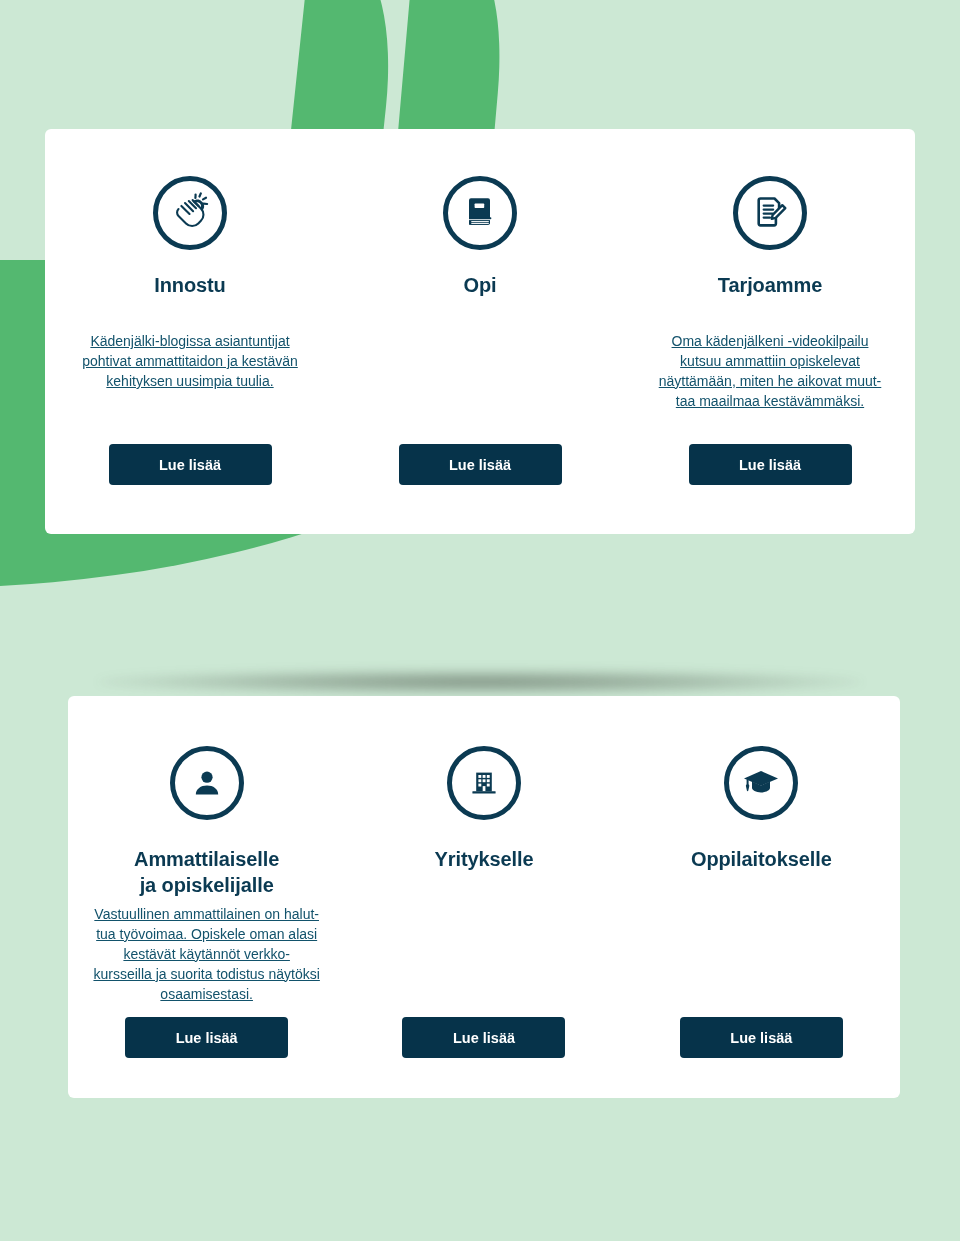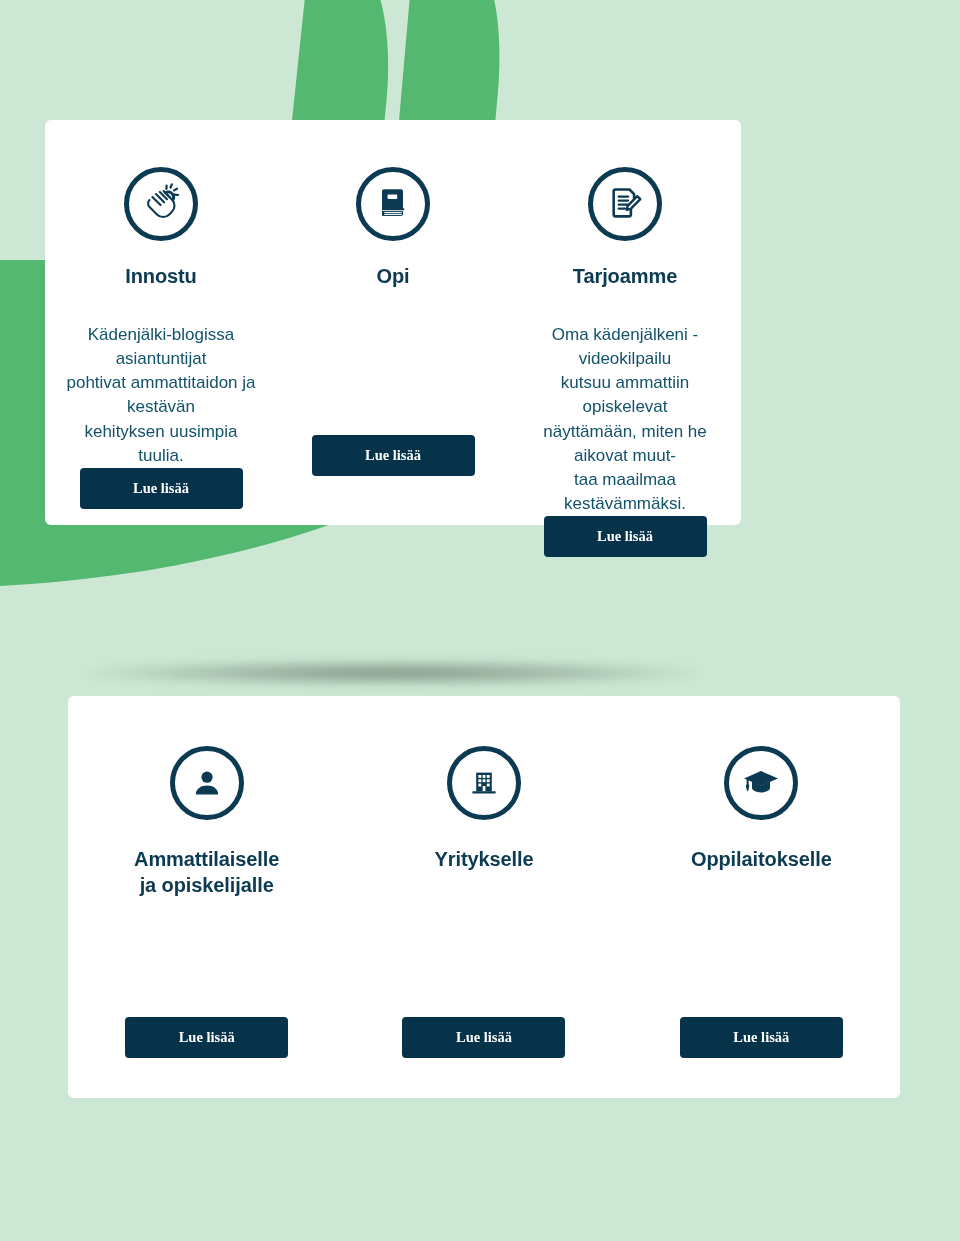--- a/index.html
+++ b/index.html
@@ -92,21 +92,21 @@
     background: radial-gradient(ellipse at center,
                 rgba(70,82,70,0.55) 0%,
                 rgba(70,82,70,0.30) 38%,
                 rgba(70,82,70,0.10) 62%,
                 rgba(70,82,70,0.0) 80%);
     filter: blur(5px);
     z-index: 1;
   }
 
   
-  #card-one-wrap { left: 45px; top: 120px; width: 696px; }
+  #card-one-wrap { left: 45px; top: 129px; width: 870px; }
   #card-one      { height: 405px; }
   #card-one-shadow { top: 540px; }
 
   #card-two-wrap { left: 68px; top: 652px; width: 832px; margin-top: 44px; }
   #card-two      { height: 402px; }
 
   .cols {
     display: flex;
     height: 100%;
   }
@@ -149,43 +149,44 @@
     font-size: 20px;
     font-weight: bold;
     color: #0b3a52;
     text-align: center;
     line-height: 1.3;
     letter-spacing: -0.1px;
   }
   .col-title .t2 { display: block; }
 
   .col-body {
-    font-size: 17px;
+    font-size: 14px;
     color: #12526b;
     text-align: center;
     line-height: 1.42;
     white-space: pre-line;
+    text-decoration: underline;
   }
 
   
   .btn {
     display: inline-flex;
     align-items: center;
     justify-content: center;
     min-width: 163px;
     height: 41px;
     padding: 0 22px;
     background: #06334a;
     color: #ffffff;
     font-size: 14.5px;
     font-weight: bold;
     border: none;
     border-radius: 4px;
     cursor: pointer;
-    font-family: Liberation Serif, serif;
+    font-family: Liberation Sans, sans-serif;
   }
 </style>
 </head>
 <body>
 
 <div class="bg-layer">
   <div class="stripe stripe-a"></div>
   <div class="stripe stripe-b"></div>
   <div class="left-blob-upper"></div>
   <div class="left-blob"></div>
@@ -290,20 +291,25 @@
           <div class="icon-circle">
             <svg width="40" height="40" viewBox="0 0 40 40" aria-hidden="true">
               <circle cx="20" cy="14.2" r="5.6" fill="#0b3a52"></circle>
               <path d="M8.8 31.4 c0 -5.6 5.0 -9.0 11.2 -9.0 c6.2 0 11.2 3.4 11.2 9.0 z" fill="#0b3a52"></path>
             </svg>
           </div>
           <div class="col-title">
             <span class="t2">Ammattilaiselle</span>
             <span class="t2">ja opiskelijalle</span>
           </div>
+          <div class="col-body">Vastuullinen ammattilainen on halut-
+tua työvoimaa. Opiskele oman alasi
+kestävät käytännöt verkko-
+kursseilla ja suorita todistus näytöksi
+osaamisestasi.</div>
           <div class="btn-slot">
             <button class="btn">Lue lisää</button>
           </div>
         </div>
 
         <div class="col">
           <div class="icon-circle">
             <svg width="40" height="40" viewBox="0 0 40 40" aria-hidden="true">
               <path d="M12.2 9.6 h15.6 v18.8 h-15.6 z" fill="#0b3a52"></path>
               <g fill="#ffffff">

